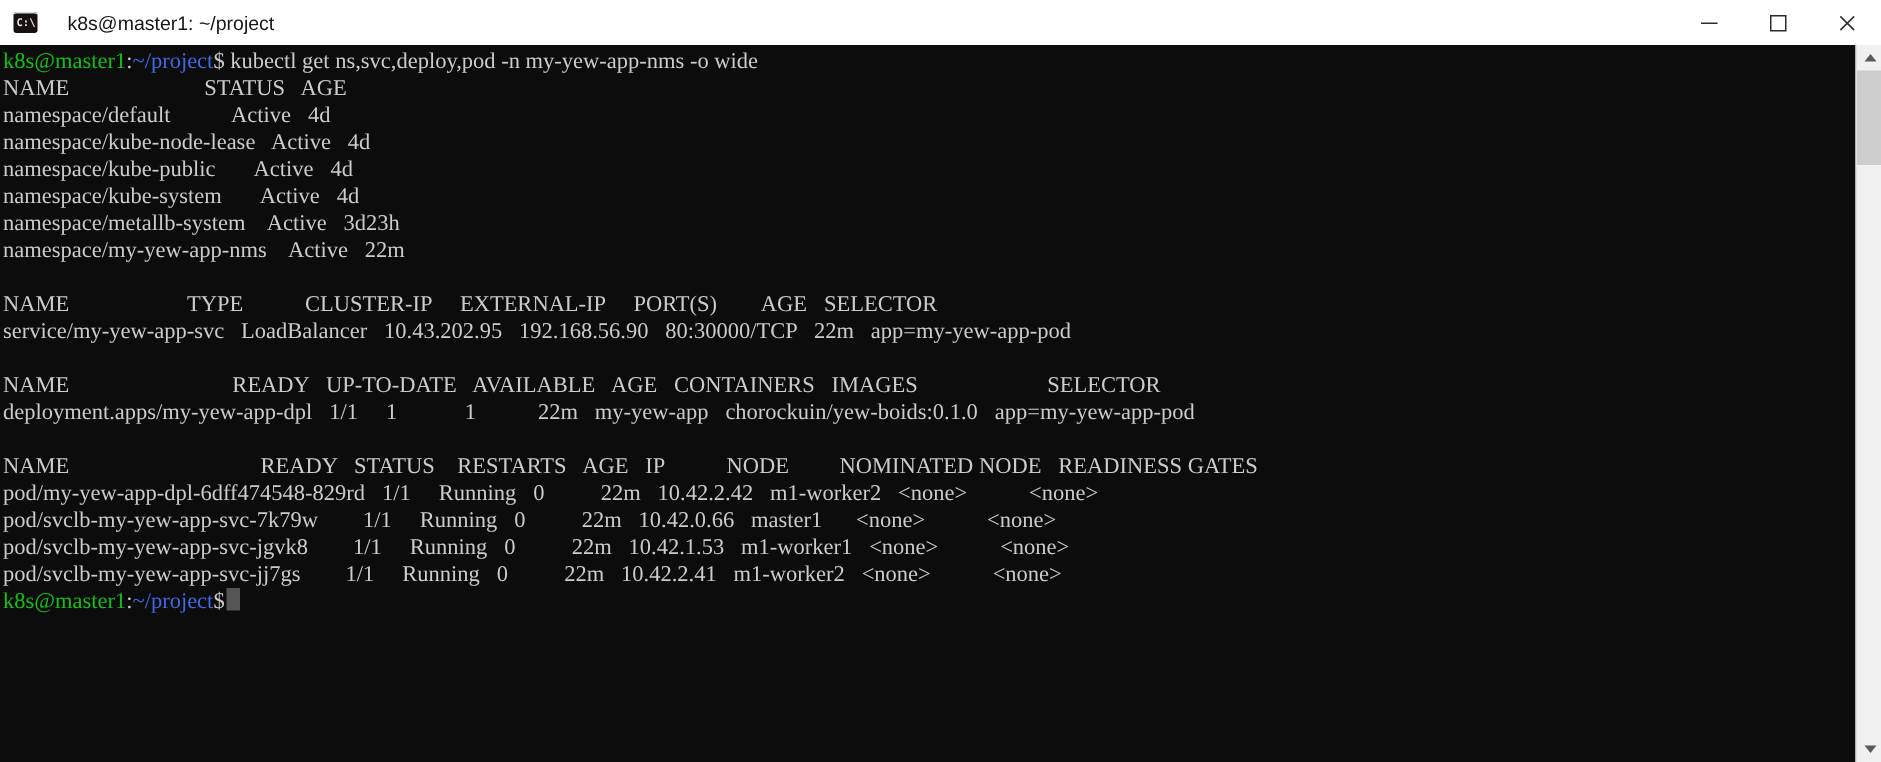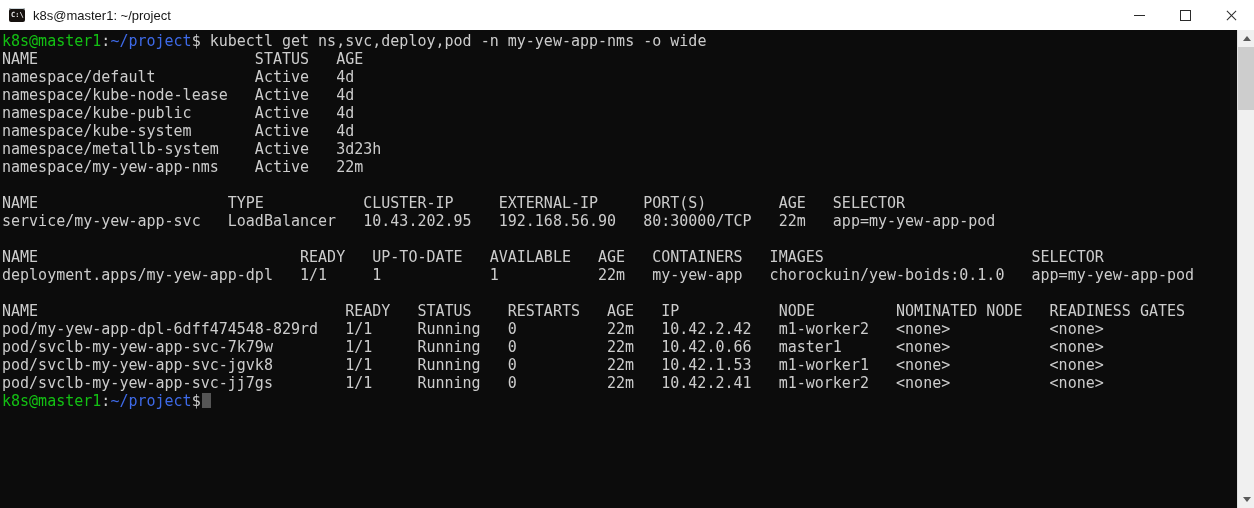--- a/index.html
+++ b/index.html
@@ -14,42 +14,42 @@
   }
   .cmd-icon {
     width:16px; height:14px; margin-left:9px; background:#16110e; border-radius:2px;
     display:inline-flex; align-items:flex-start; justify-content:flex-start; flex:none;
     box-shadow: inset 0 1px 0 #cfd8dc;
   }
   .cmd-icon-text {
     color:#e8e8e8; font:bold 7px/9px "DejaVu Sans Mono", monospace;
     padding:3px 0 0 2px; letter-spacing:0;
   }
-  .title-text { margin-left:8px; font-size:13px; color:#161616; white-space:nowrap; }
+  .title-text { margin-left:20px; font-size:13px; color:#161616; white-space:nowrap; }
 
   .controls { margin-left:auto; display:flex; height:100%; }
   .ctrl-btn { width:46px; height:100%; display:flex; align-items:center; justify-content:center; cursor:default; }
   .glyph-min { display:block; width:11px; height:1px; background:#2b2b2b; }
   .glyph-max { display:block; width:9px; height:9px; border:1px solid #2b2b2b; background:transparent; }
   .glyph-close { display:block; position:relative; width:13px; height:13px; }
   .glyph-close i { position:absolute; left:0; top:6px; width:13px; height:1px; background:#2b2b2b; }
   .glyph-close i.x1 { transform:rotate(45deg); }
   .glyph-close i.x2 { transform:rotate(-45deg); }
 
   
   .terminal {
     position:absolute; top:30px; left:0; width:1254px; height:478px;
     background:#0c0c0c; overflow:hidden;
   }
   #term-pre {
     margin:0; padding:2px 0 0 2px;
     font-family:"DejaVu Sans Mono", monospace;
     font-size:15px; line-height:18px; color:#cccccc;
   }
-  #term-pre div { height:18px; white-space:pre; }
+  #term-pre div { height:18px; white-space:pre;font-family:Liberation Serif, serif; }
   .c-user { color:#13c113; }
   .c-path { color:#3e6ae8; }
   .cursor {
     display:inline-block; width:9px; height:15px; background:#555555;
     vertical-align:-2px; margin-left:1px;
   }
 
   
   .scrollbar {
     position:absolute; top:0; right:0; width:17px; height:478px;

